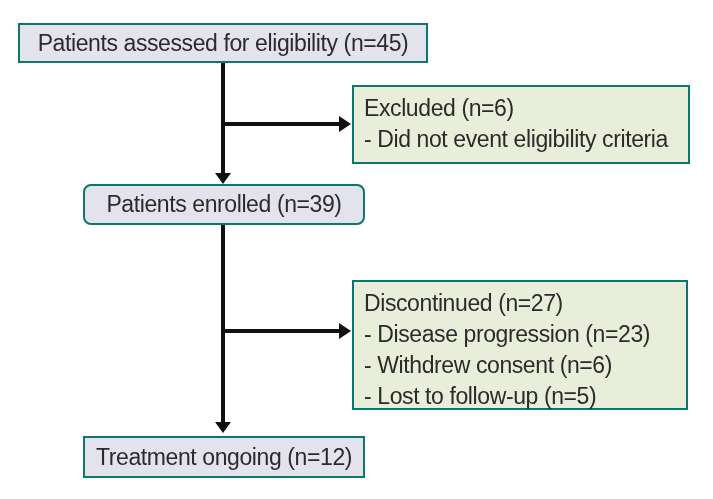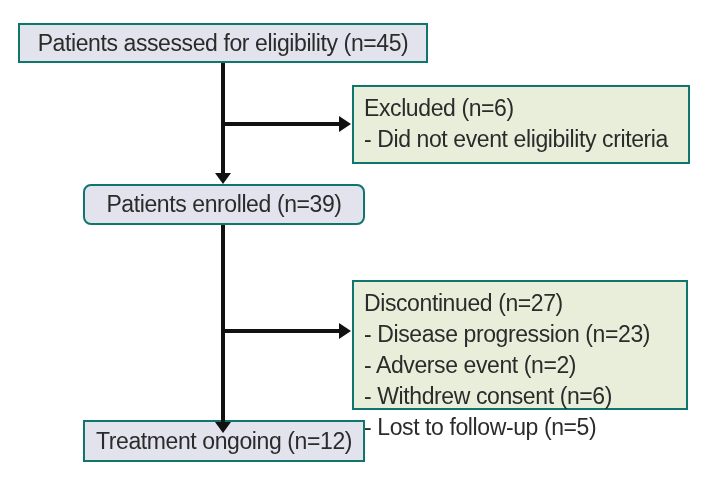--- a/index.html
+++ b/index.html
@@ -55,21 +55,21 @@
     border-top: 8px solid transparent;
     border-bottom: 8px solid transparent;
     border-left: 12px solid #111111;
   }
 
   
   #node-assessed     { left: 18px;  top: 23px;  width: 410px; height: 40px; }
   #node-excluded     { left: 352px; top: 85px;  width: 338px; height: 79px; }
   #node-enrolled     { left: 83px;  top: 184px; width: 282px; height: 41px; border-radius: 8px; }
   #node-discontinued { left: 352px; top: 244px; width: 336px; height: 130px; margin-top: 36px; }
-  #node-ongoing      { left: 83px;  top: 420px; width: 282px; height: 42px; }
+  #node-ongoing      { left: 83px;  top: 436px; width: 282px; height: 42px; }
 
   
   #v-line-1      { left: 221px; top: 63px;  width: 4px;   height: 111px; }
   #v-arrow-1     { left: 215px; top: 173px; }
   #h-line-1      { left: 223px; top: 122px; width: 116px; height: 4px; }
   #h-arrow-1     { left: 339px; top: 116px; }
   #v-line-2      { left: 221px; top: 225px; width: 4px;   height: 198px; }
   #v-arrow-2     { left: 215px; top: 422px; }
   #h-line-2      { left: 223px; top: 329px; width: 116px; height: 4px; }
   #h-arrow-2     { left: 339px; top: 323px; }
@@ -88,21 +88,20 @@
     <div>- Did not event eligibility criteria</div>
   </div>
 
   <div class="box primary single" id="node-enrolled">
     <span>Patients enrolled (n=39)</span>
   </div>
 
   <div class="box secondary multi" id="node-discontinued">
     <div>Discontinued (n=27)</div>
     <div>- Disease progression (n=23)</div>
-    <div>- Adverse event (n=2)</div>
     <div>- Withdrew consent (n=6)</div>
     <div>- Lost to follow-up (n=5)</div>
   </div>
 
   <div class="box primary single" id="node-ongoing">
     <span>Treatment ongoing (n=12)</span>
   </div>
 
   <div class="line" id="v-line-1"></div>
   <div class="arrowhead down" id="v-arrow-1"></div>

